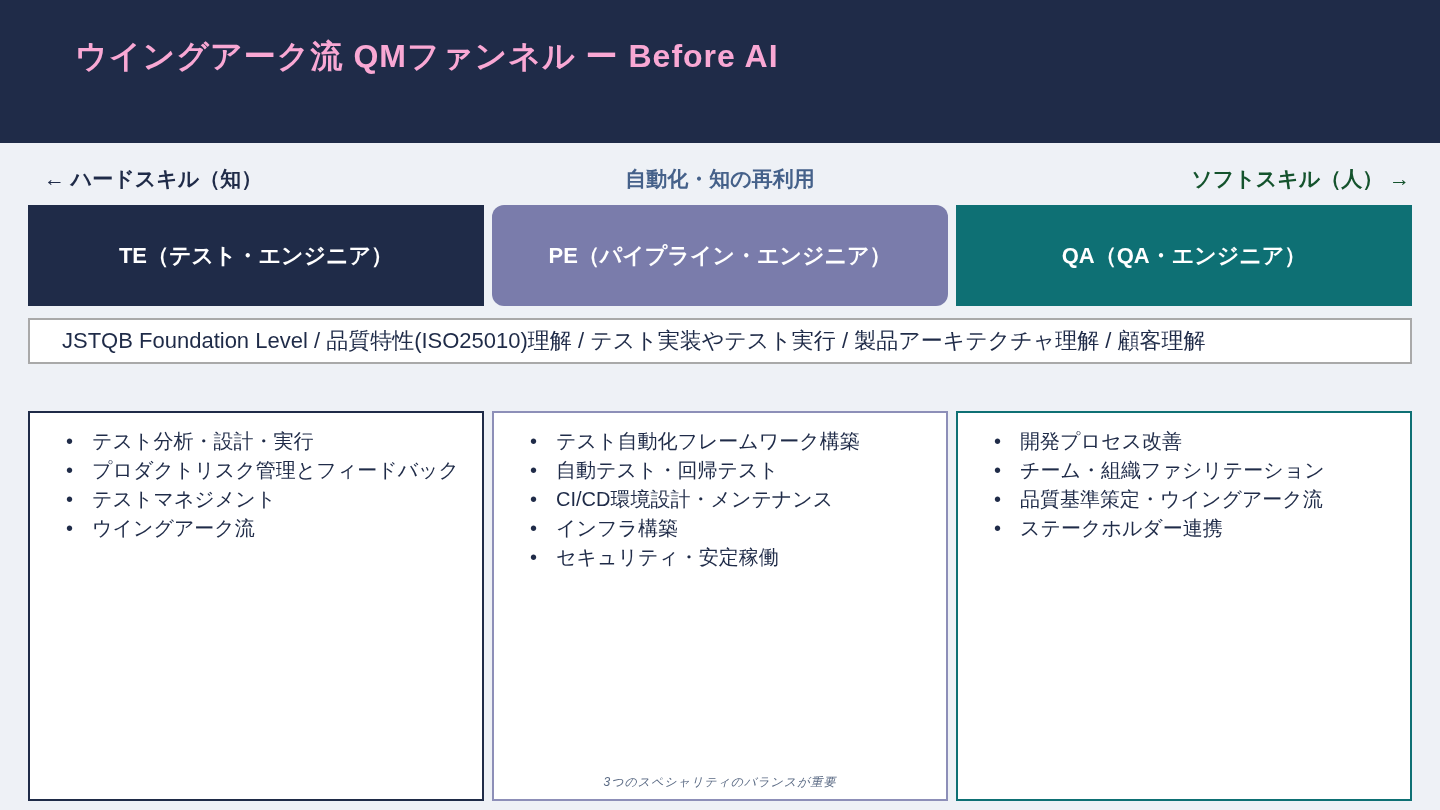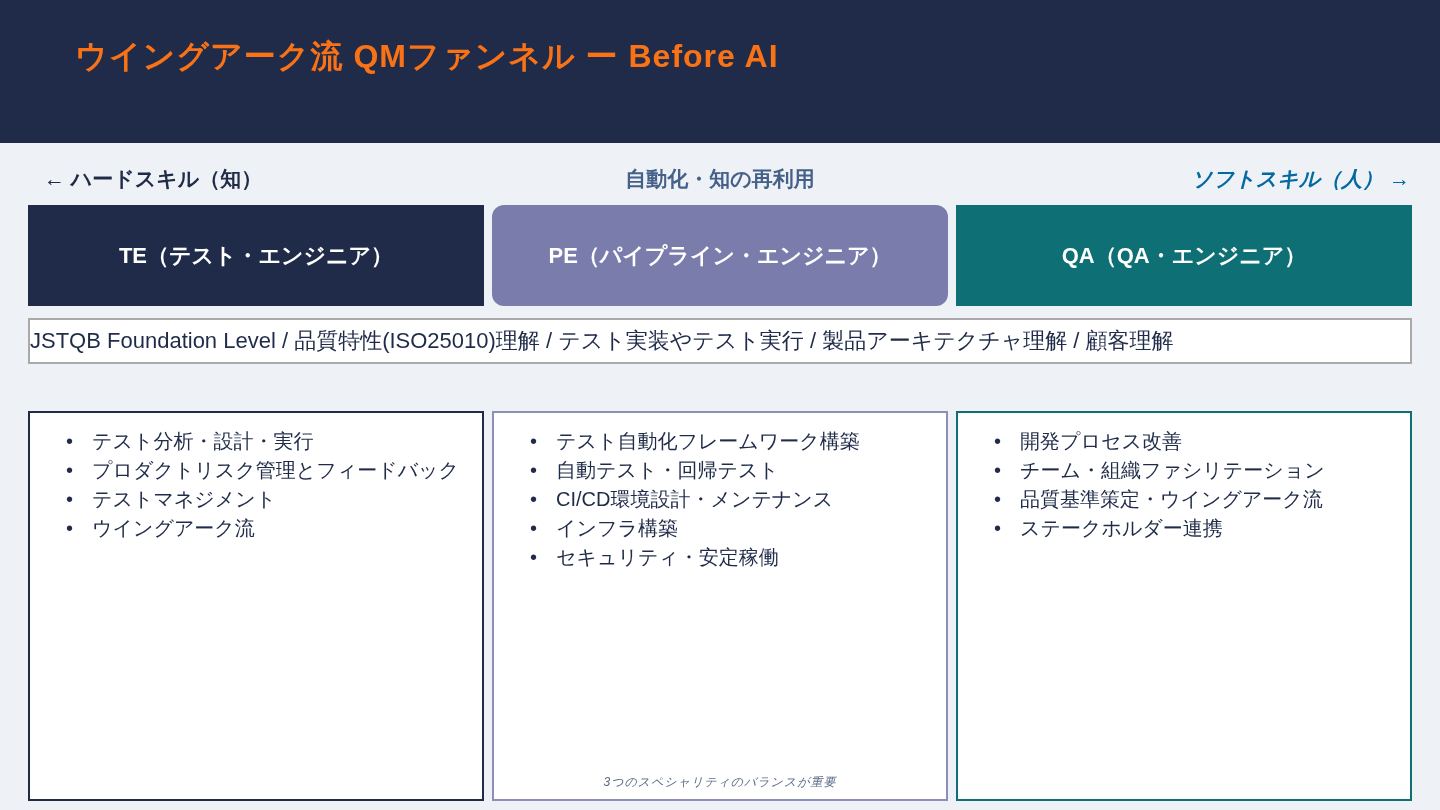--- a/index.html
+++ b/index.html
@@ -22,41 +22,41 @@
     left: 0; top: 0;
     width: 1440px; height: 143px;
     background: #1f2b48;
   }
   .header .title {
     position: absolute;
     left: 75px; top: 0;
     height: 114px;
     display: flex;
     align-items: center;
-    color: #f97316;
+    color: #f9a8d4;
     font-size: 32px;
     font-weight: bold;
     letter-spacing: 1px;
     white-space: nowrap;
   }
 
   
   .axis-label {
     position: absolute;
     top: 163px;
     height: 32px;
     display: flex;
     align-items: center;
     font-size: 21px;
     font-weight: bold;
     white-space: nowrap;
   }
   .axis-left   { left: 44px;  color: #1f2b48; }
   .axis-center { left: 492px; width: 456px; justify-content: center; color: #45618a; }
-  .axis-right  { right: 30px; color: #0369a1; font-style: italic; }
+  .axis-right  { right: 30px; color: #14532d; }
 
   
   .role-box {
     position: absolute;
     top: 205px;
     width: 456px; height: 101px;
     display: flex;
     align-items: center;
     justify-content: center;
     color: #ffffff;
@@ -71,20 +71,21 @@
   
   .band {
     position: absolute;
     left: 28px; top: 318px;
     width: 1384px; height: 46px;
     background: #ffffff;
     border: 2px solid #a9a9a9;
     box-sizing: border-box;
     display: flex;
     align-items: center;
+    padding-left: 32px;
     color: #1f2b48;
     font-size: 22px;
     white-space: nowrap;
   }
 
   
   .skill-box {
     position: absolute;
     top: 375px;
     width: 456px; height: 390px;

